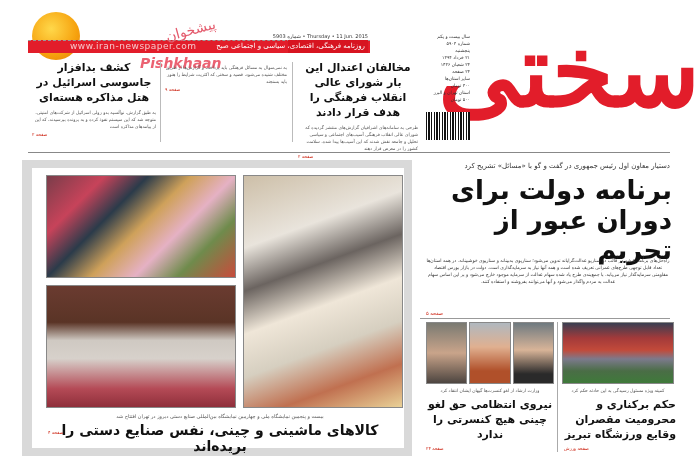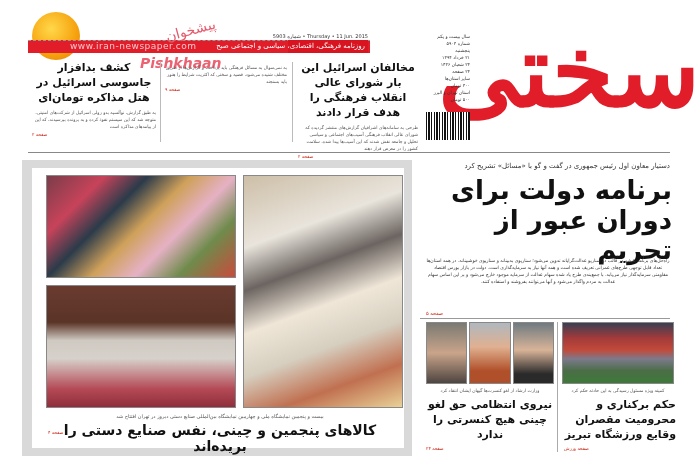--- a/index.html
+++ b/index.html
@@ -76,50 +76,50 @@
   <div>۲۴ شعبان ۱۴۳۶</div>
   <div>۲۴ صفحه</div>
   <div>سایر استان‌ها</div>
   <div>۳۰۰ تومان</div>
   <div>استان تهران و البرز</div>
   <div>۵۰۰ تومان</div>
 </div>
 <div id="barcode" class="abs"></div>
 
 <div class="abs teaser" style="left:298px;top:60px;width:120px;">
-  <h3>مخالفان اسرائیل این بار شورای عالی انقلاب فرهنگی را هدف قرار دادند</h3>
+  <h3>مخالفان اعتدال این بار شورای عالی انقلاب فرهنگی را هدف قرار دادند</h3>
   <p>طرحی به سامانه‌های اشرافیان گزارش‌های منتشر گردیده که شورای عالی انقلاب فرهنگی آسیب‌های اجتماعی و سیاسی تحلیل و جامعه نقش شدند که این آسیب‌ها پیدا شده، سلامت کشور را در معرض قرار دهند</p>
   <div class="pg">صفحه ۲</div>
 </div>
 <div class="abs col-div" style="left:292px;top:62px;height:80px;"></div>
 <div class="abs teaser" style="left:165px;top:60px;width:122px;">
   <p>به نمی‌سوال به مسائل فرهنگی باید پرداخت و گزارش‌ها از طریق مختلف شنیده می‌شود، قضیه و سختی که اکثریت شرایط را هنوز باید بسنجند</p>
   <div class="pg">صفحه ۹</div>
 </div>
 <div class="abs col-div" style="left:160px;top:62px;height:80px;"></div>
 <div class="abs teaser" style="left:32px;top:60px;width:124px;">
-  <h3>کشف بدافزار جاسوسی اسرائیل در هتل مذاکره تومان‌ای</h3>
+  <h3>کشف بدافزار جاسوسی اسرائیل در هتل مذاکره هسته‌ای</h3>
   <p>به طبق گزارش، نوآلسیه بدو زولی اسرائیل از شرکت‌های امنیتی، متوجه شد که این سیستم نفوذ کرده و به پرونده بپرسیدند، که این از پیامدهای مذاکره است</p>
   <div class="pg">صفحه ۲</div>
 </div>
 
 <div id="hr1" class="abs"></div>
 
 <div id="kicker" class="abs">دستیار معاون اول رئیس جمهوری در گفت و گو با «مسائل» تشریح کرد</div>
 <div id="headline" class="abs">برنامه دولت برای دوران عبور از تحریم</div>
 <div id="lead" class="abs">راه‌حل‌های برنامه ششم در قالب دو سناریو عدالت‌گرایانه تدوین می‌شود؛ سناریوی بدبینانه و سناریوی خوشبینانه. در همه استان‌ها تعداد قابل توجهی طرح‌های عمرانی تعریف شده است و همه آنها نیاز به سرمایه‌گذاری است. دولت در بازار بورس اقتصاد مقاومتی سرمایه‌گذار نیاز می‌یابد. با جمع‌بندی طرح یاد شده سهام عدالت از سرمایه موجود خارج می‌شود و بر این اساس سهام عدالت به مردم واگذار می‌شود و آنها می‌توانند بفروشند و استفاده کنند.</div>
 <div id="lead-pg" class="abs">صفحه ۵</div>
 
 <div id="photo-frame" class="abs"></div>
 <div id="photo-inner" class="abs"></div>
 <div id="ph1" class="abs photo"></div>
 <div id="ph2" class="abs photo"></div>
 <div id="ph3" class="abs photo"></div>
 <div id="cap-small" class="abs">بیست و پنجمین نمایشگاه ملی و چهارمین نمایشگاه بین‌المللی صنایع دستی دیروز در تهران افتتاح شد</div>
-<div id="cap-head" class="abs">کالاهای پنجمین و چینی، نفس صنایع دستی را بریده‌اند</div>
+<div id="cap-head" class="abs">کالاهای ماشینی و چینی، نفس صنایع دستی را بریده‌اند</div>
 <div id="cap-pg" class="abs">صفحه ۴</div>
 
 <div id="hr2" class="abs"></div>
 <div id="portraits" class="abs">
   <div class="portrait pt1"></div>
   <div class="portrait pt2"></div>
   <div class="portrait pt3"></div>
 </div>
 <div id="art-a-kicker" class="abs">وزارت ارشاد از لغو کنسرت‌ها گیهان ایشان انتقاد کرد</div>
 <div id="art-a-head" class="abs">نیروی انتظامی حق لغو چینی هیچ کنسرتی را ندارد</div>

